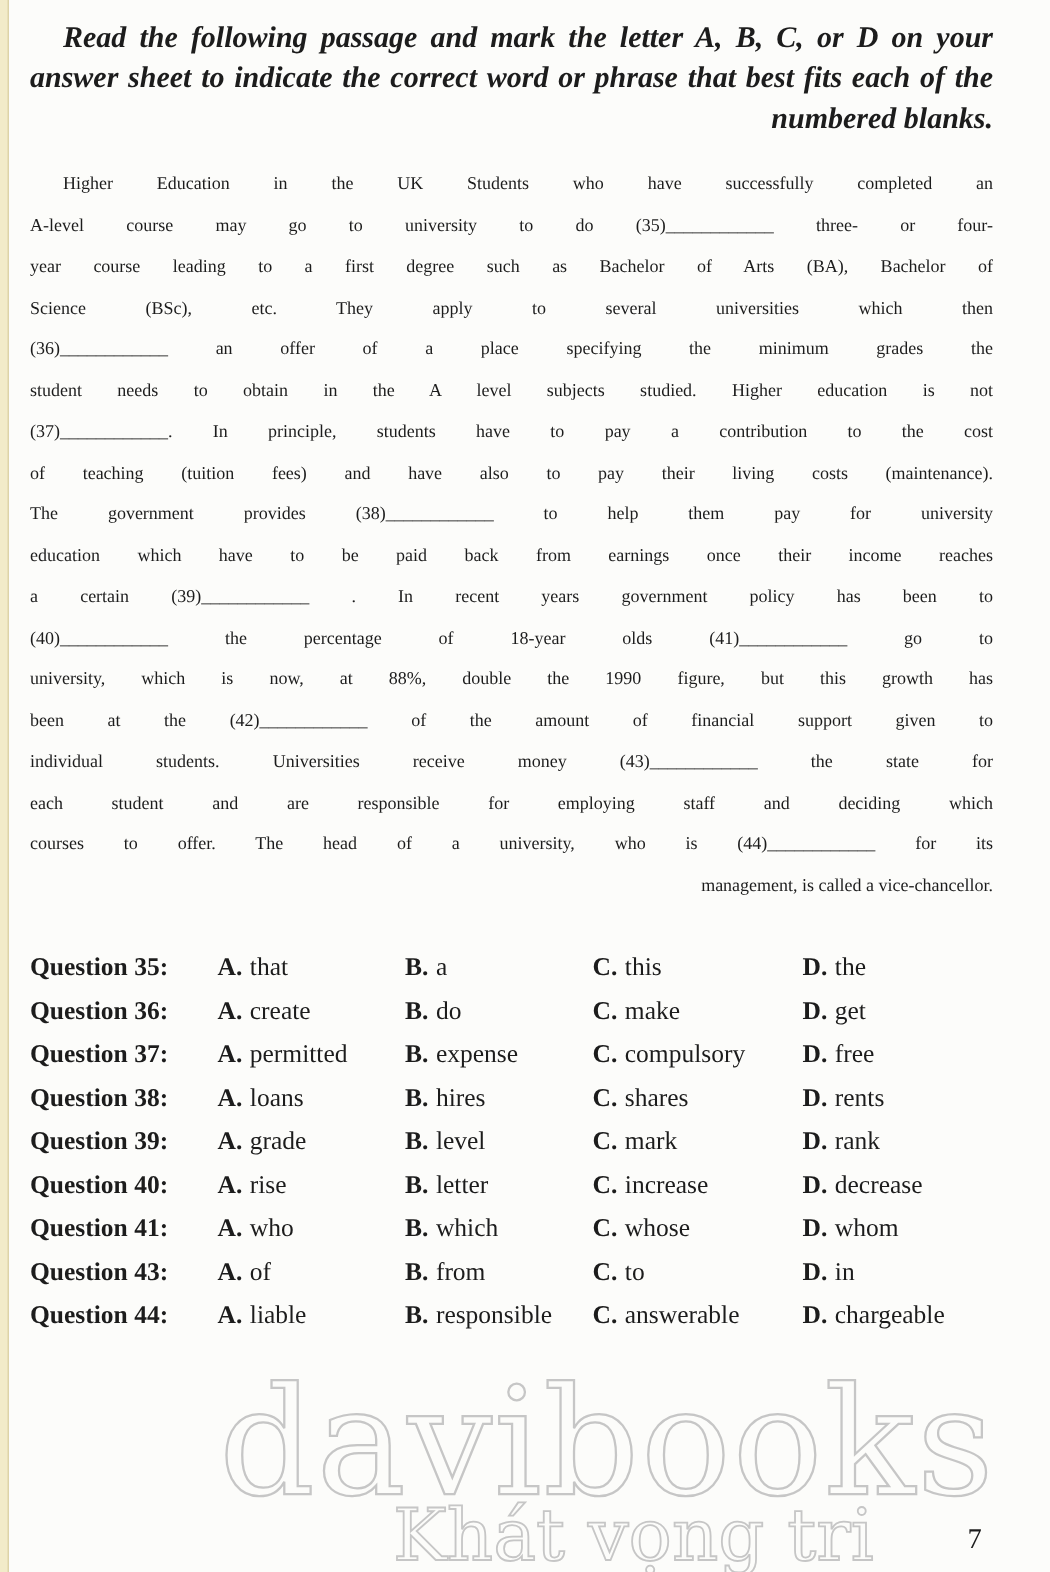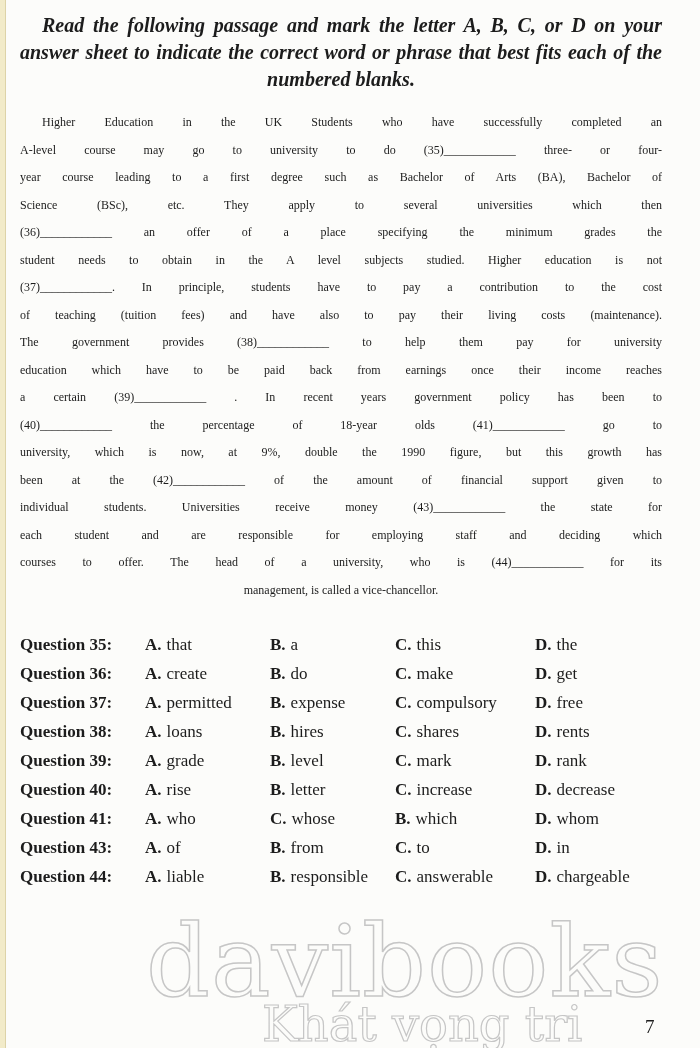--- a/index.html
+++ b/index.html
@@ -27,21 +27,21 @@
     font-weight:bold;
     font-size:20px;
     line-height:27px;
   }
   .passage {
     margin-top:16px;
     font-size:12px;
     line-height:27.5px;
   }
   .jl { text-align:justify; text-align-last:justify; white-space:normal; }
-  .last { text-align:center; }
+  .last { text-align:right; }
   .ind { text-indent:22px; }
   .questions {
     margin-top:26px;
     font-size:17px;
   }
   .qrow {
     display:grid;
     grid-template-columns:125px 125px 125px 140px 1fr;
     line-height:29px;
     white-space:nowrap;
@@ -94,21 +94,21 @@
     <div class="jl">year course leading to a first degree such as Bachelor of Arts (BA), Bachelor of</div>
     <div class="jl">Science (BSc), etc. They apply to several universities which then</div>
     <div class="jl">(36)____________ an offer of a place specifying the minimum grades the</div>
     <div class="jl">student needs to obtain in the A level subjects studied. Higher education is not</div>
     <div class="jl">(37)____________. In principle, students have to pay a contribution to the cost</div>
     <div class="jl">of teaching (tuition fees) and have also to pay their living costs (maintenance).</div>
     <div class="jl">The government provides (38)____________ to help them pay for university</div>
     <div class="jl">education which have to be paid back from earnings once their income reaches</div>
     <div class="jl">a certain (39)____________ . In recent years government policy has been to</div>
     <div class="jl">(40)____________ the percentage of 18-year olds (41)____________ go to</div>
-    <div class="jl">university, which is now, at 9%, double the 1990 figure, but this growth has</div>
+    <div class="jl">university, which is now, at 88%, double the 1990 figure, but this growth has</div>
     <div class="jl">been at the (42)____________ of the amount of financial support given to</div>
     <div class="jl">individual students. Universities receive money (43)____________ the state for</div>
     <div class="jl">each student and are responsible for employing staff and deciding which</div>
     <div class="jl">courses to offer. The head of a university, who is (44)____________ for its</div>
     <div class="last">management, is called a vice-chancellor.</div>
   </div>
 
   <div class="questions">
 
     <div class="qrow">
@@ -155,22 +155,22 @@
       <span class="qlabel">Question 40:</span>
       <span><span class="olet">A.</span><span>rise</span></span>
       <span><span class="olet">B.</span><span>letter</span></span>
       <span><span class="olet">C.</span><span>increase</span></span>
       <span><span class="olet">D.</span><span>decrease</span></span>
     </div>
 
     <div class="qrow">
       <span class="qlabel">Question 41:</span>
       <span><span class="olet">A.</span><span>who</span></span>
+      <span><span class="olet">B.</span><span>which</span></span>
       <span><span class="olet">C.</span><span>whose</span></span>
-      <span><span class="olet">B.</span><span>which</span></span>
       <span><span class="olet">D.</span><span>whom</span></span>
     </div>
 
 
     <div class="qrow">
       <span class="qlabel">Question 43:</span>
       <span><span class="olet">A.</span><span>of</span></span>
       <span><span class="olet">B.</span><span>from</span></span>
       <span><span class="olet">C.</span><span>to</span></span>
       <span><span class="olet">D.</span><span>in</span></span>

